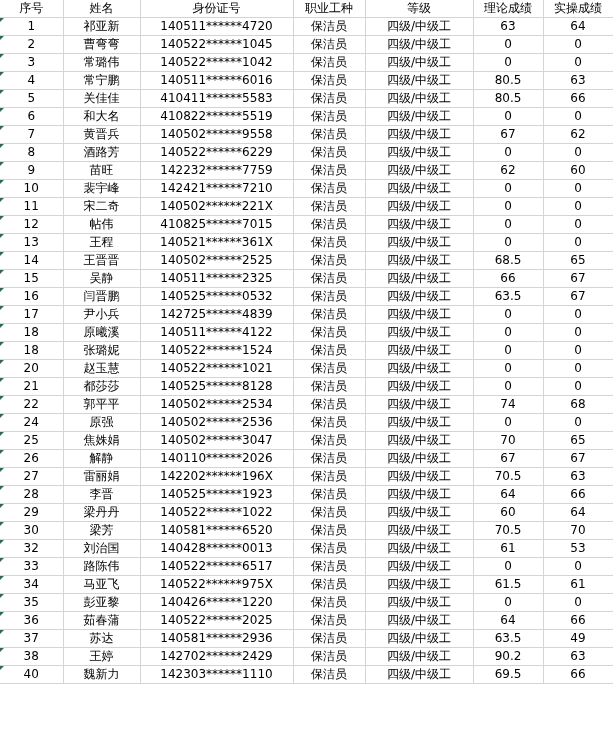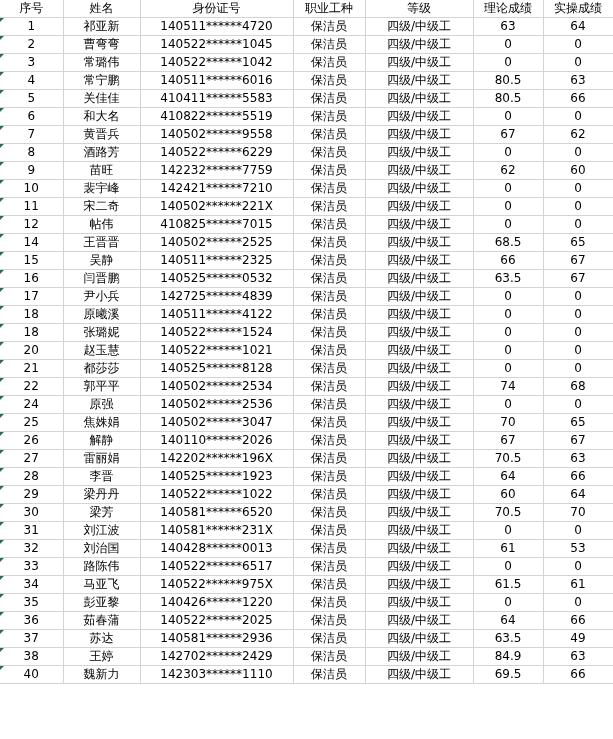--- a/index.html
+++ b/index.html
@@ -205,20 +205,31 @@
           <span class="tri"></span><span class="cell-text">12</span>
         </td>
         <td>帖伟</td>
         <td>410825******7015</td>
         <td>保洁员</td>
         <td>四级/中级工</td>
         <td>0</td>
         <td>0</td>
       </tr>
 
+      <tr>
+        <td class="c-serial">
+          <span class="tri"></span><span class="cell-text">13</span>
+        </td>
+        <td>王程</td>
+        <td>140521******361X</td>
+        <td>保洁员</td>
+        <td>四级/中级工</td>
+        <td>0</td>
+        <td>0</td>
+      </tr>
 
       <tr>
         <td class="c-serial">
           <span class="tri"></span><span class="cell-text">14</span>
         </td>
         <td>王晋晋</td>
         <td>140502******2525</td>
         <td>保洁员</td>
         <td>四级/中级工</td>
         <td>68.5</td>
@@ -399,31 +410,20 @@
           <span class="tri"></span><span class="cell-text">30</span>
         </td>
         <td>梁芳</td>
         <td>140581******6520</td>
         <td>保洁员</td>
         <td>四级/中级工</td>
         <td>70.5</td>
         <td>70</td>
       </tr>
 
-      <tr>
-        <td class="c-serial">
-          <span class="tri"></span><span class="cell-text">31</span>
-        </td>
-        <td>刘江波</td>
-        <td>140581******231X</td>
-        <td>保洁员</td>
-        <td>四级/中级工</td>
-        <td>0</td>
-        <td>0</td>
-      </tr>
 
       <tr>
         <td class="c-serial">
           <span class="tri"></span><span class="cell-text">32</span>
         </td>
         <td>刘治国</td>
         <td>140428******0013</td>
         <td>保洁员</td>
         <td>四级/中级工</td>
         <td>61</td>
@@ -491,21 +491,21 @@
       </tr>
 
       <tr>
         <td class="c-serial">
           <span class="tri"></span><span class="cell-text">38</span>
         </td>
         <td>王婷</td>
         <td>142702******2429</td>
         <td>保洁员</td>
         <td>四级/中级工</td>
-        <td>84.9</td>
+        <td>90.2</td>
         <td>63</td>
       </tr>
 
 
       <tr>
         <td class="c-serial">
           <span class="tri"></span><span class="cell-text">40</span>
         </td>
         <td>魏新力</td>
         <td>142303******1110</td>

